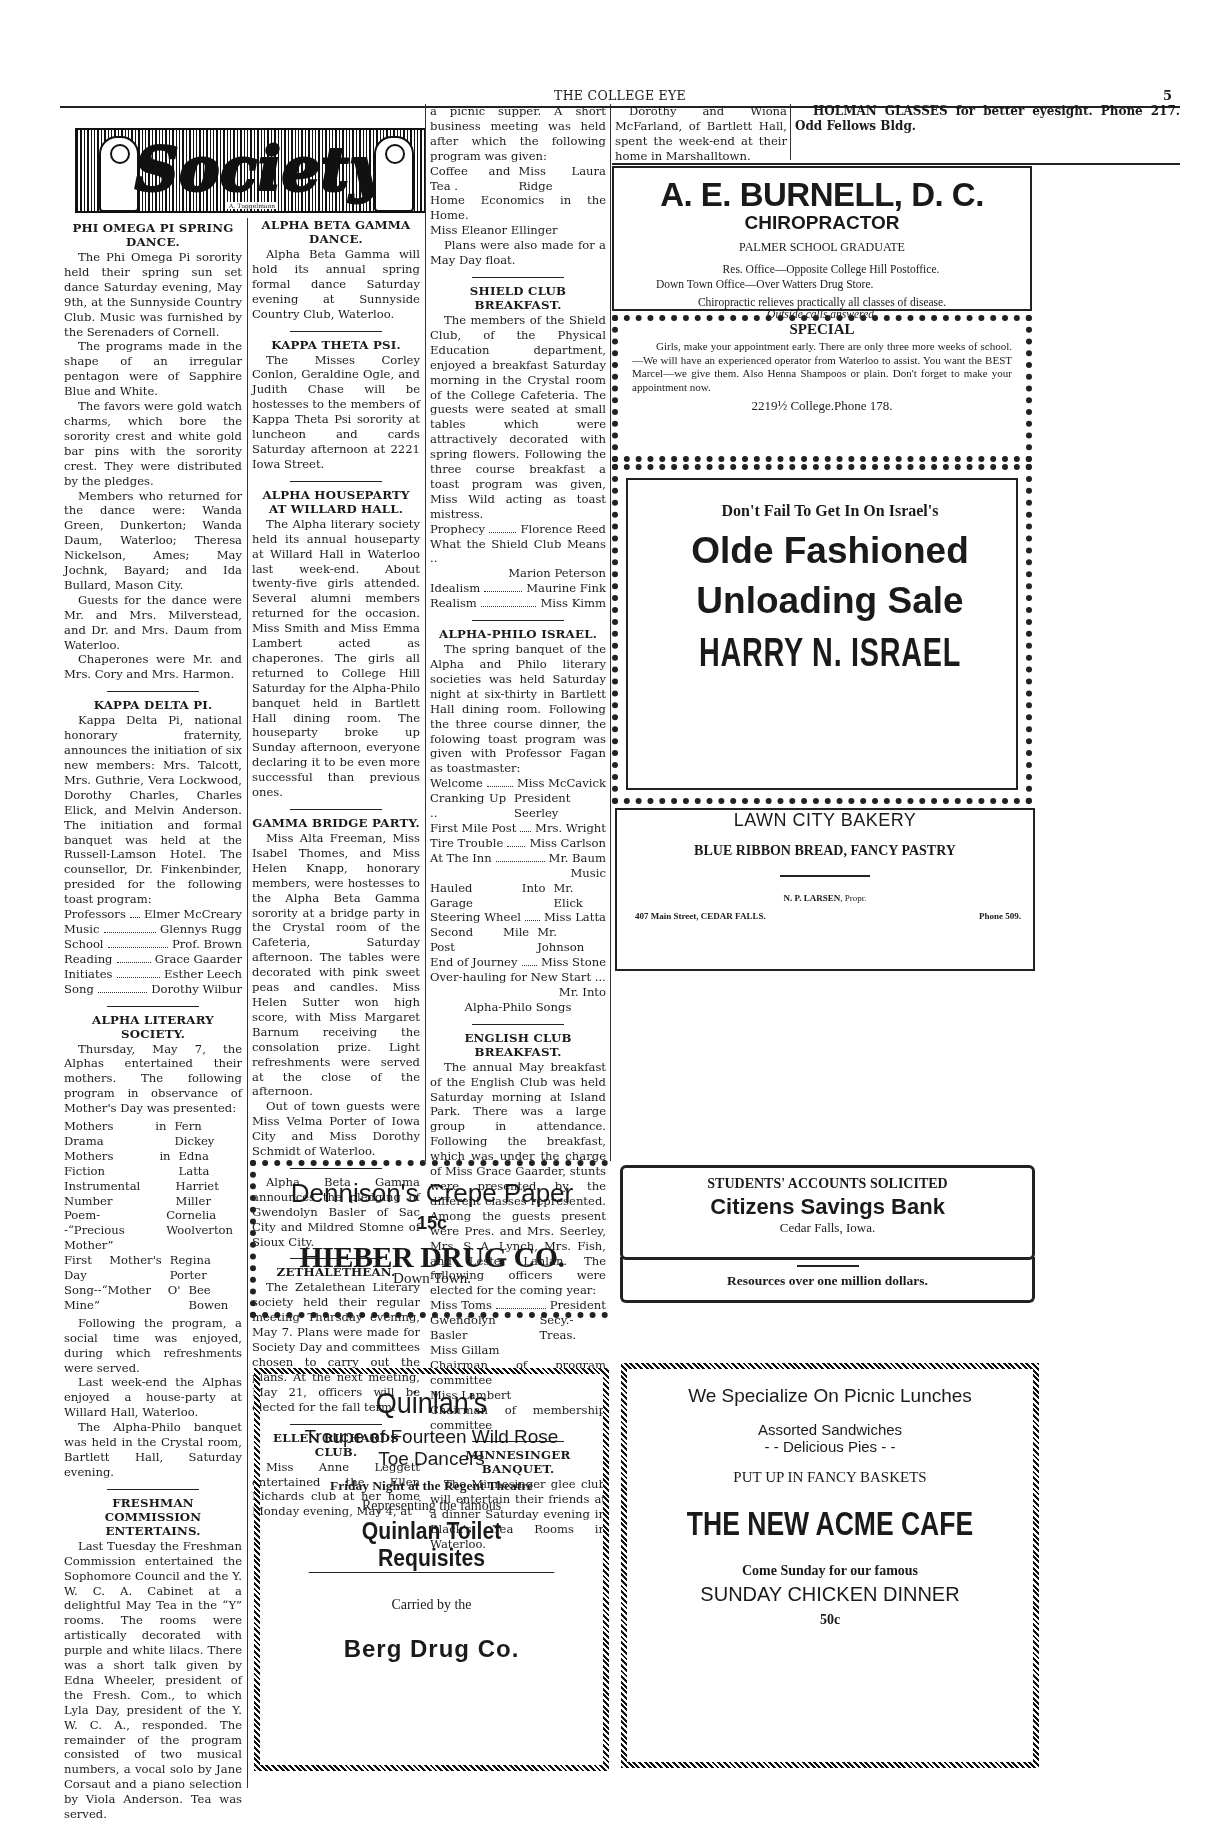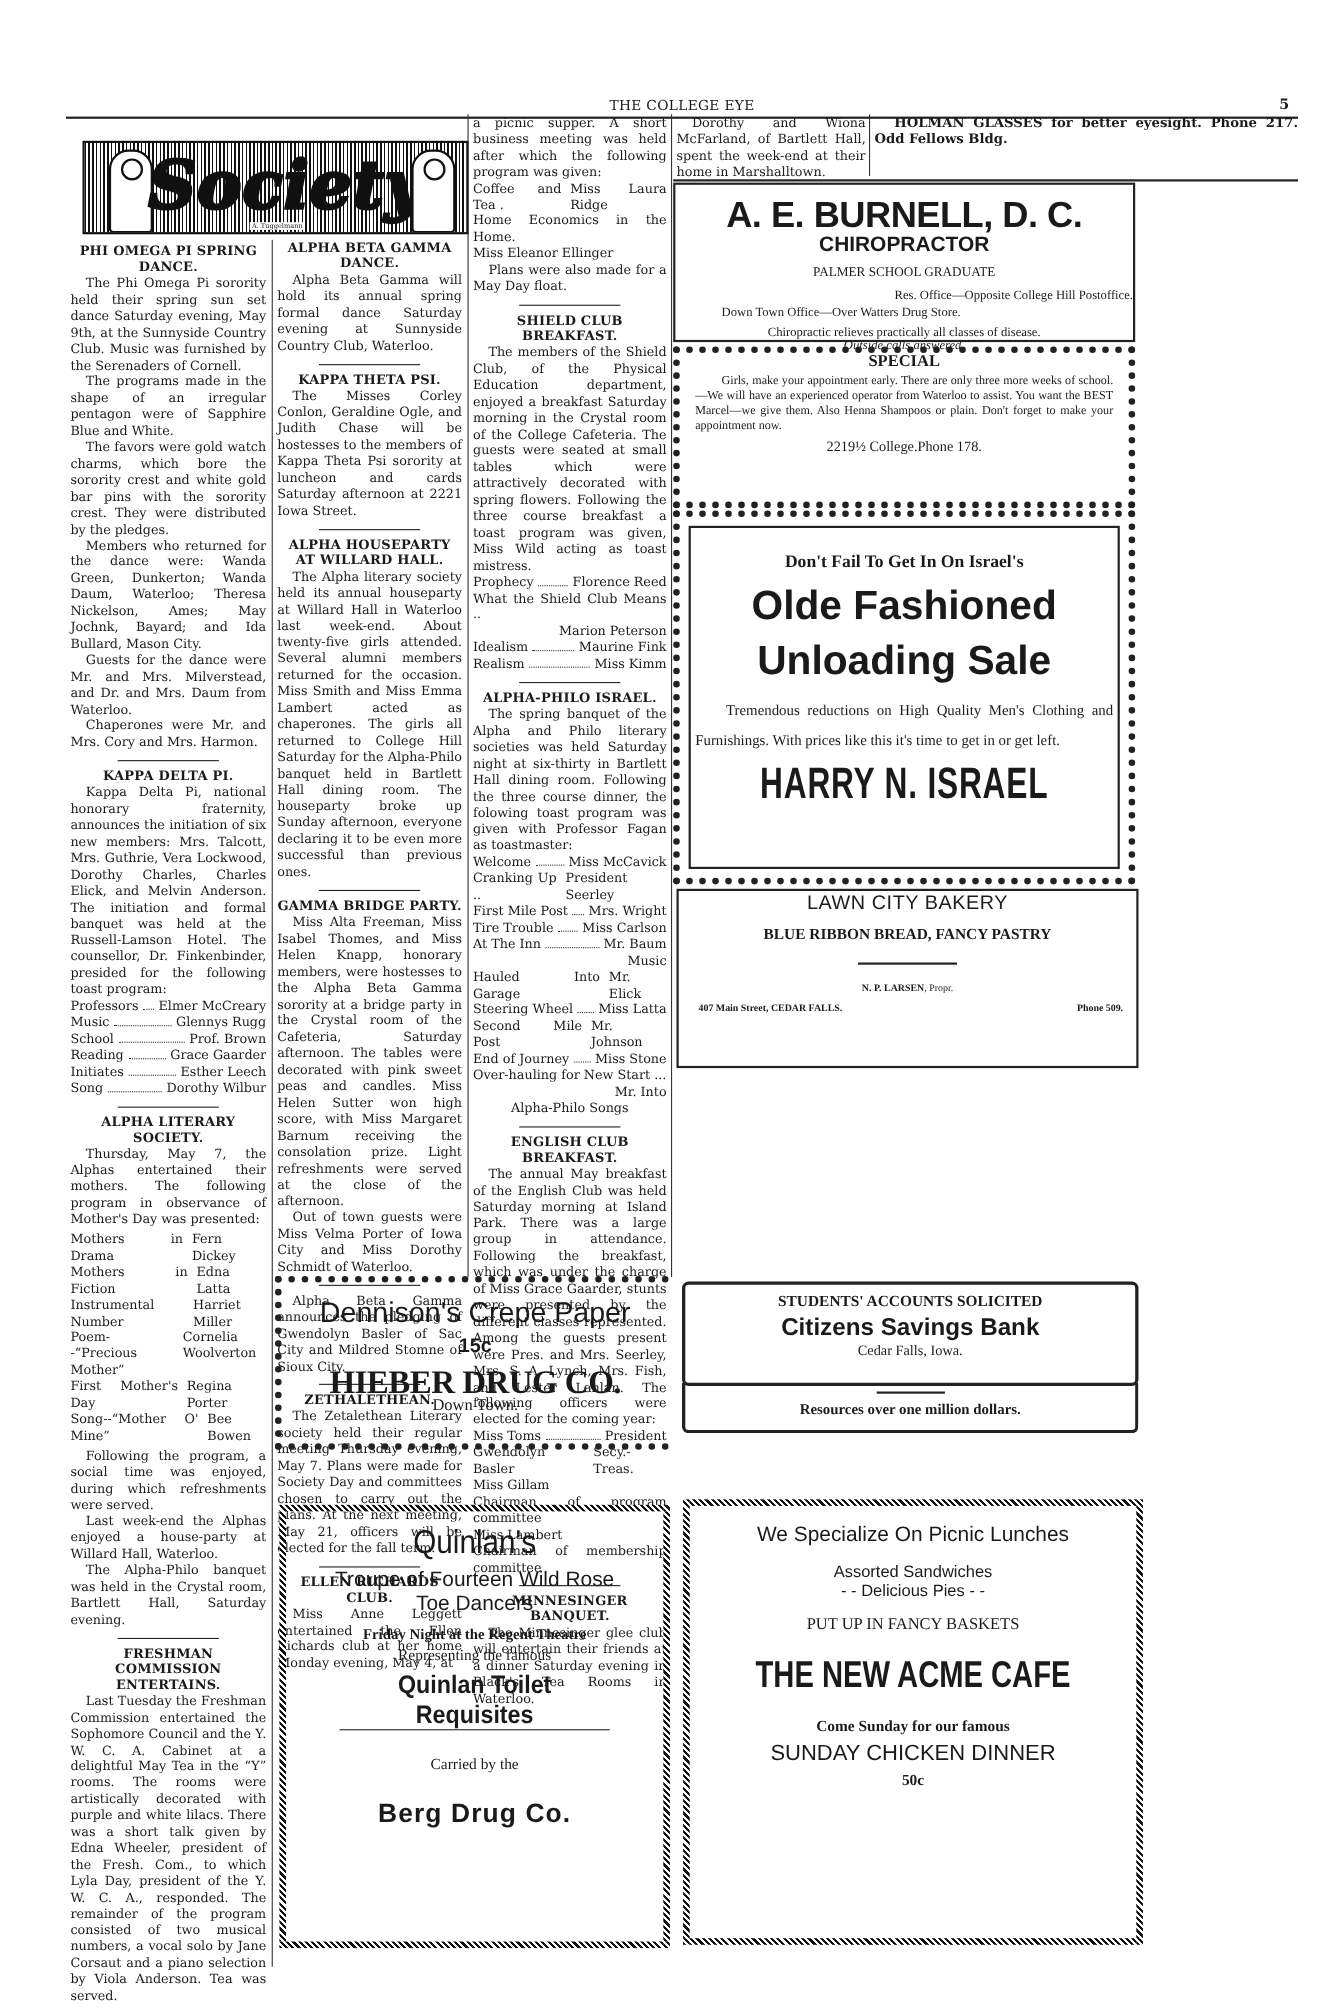--- a/index.html
+++ b/index.html
@@ -325,41 +325,40 @@
 </div>
 <div class="col" style="left:795px;top:104px;width:385px;font-weight:bold;font-size:12px;">
   <p style="text-indent:18px"><span>HOLMAN GLASSES</span><span> for better eyesight. Phone 217. Odd Fellows Bldg.</span></p>
 </div>
 <div class="abs" style="left:612px;top:163px;width:568px;border-top:2px solid #222"></div>
 
 <div class="box ser" style="left:612px;top:166px;width:420px;height:145px;">
   <div class="sans" style="font-size:33px;font-weight:bold;margin-top:8px;letter-spacing:-.5px">A. E. BURNELL, D. C.</div>
   <div class="sans" style="font-size:19px;font-weight:bold;margin-top:-2px">CHIROPRACTOR</div>
   <div style="font-size:12px;margin-top:6px">PALMER SCHOOL GRADUATE</div>
-  <div style="font-size:11.5px;text-align:right;padding-left:18px;margin-top:8px">Res. Office—Opposite College Hill Postoffice.</div>
+  <div style="font-size:11.5px;text-align:center;padding-left:18px;margin-top:8px">Res. Office—Opposite College Hill Postoffice.</div>
   <div style="font-size:11.5px;text-align:left;padding-left:42px;margin-top:3px">Down Town Office—Over Watters Drug Store.</div>
   <div style="font-size:11.5px;margin-top:6px">Chiropractic relieves practically all classes of disease.</div>
   <div style="font-size:11.5px;font-style:italic">Outside calls answered.</div>
 </div>
 
 <div class="ornate ser" style="left:612px;top:315px;width:420px;height:147px;">
   <div class="center" style="font-size:15px;font-weight:bold">SPECIAL</div>
   <div style="font-size:11px;line-height:13.5px;padding:2px 14px 0 14px;text-align:justify;text-indent:24px">Girls, make your appointment early. There are only three more weeks of school.—We will have an experienced operator from Waterloo to assist. You want the BEST Marcel—we give them. Also Henna Shampoos or plain. Don't forget to make your appointment now.</div>
   <div style="display:flex;justify-content:center;font-size:13px;padding:4px 14px 0 14px">
     <span>2219½ College.</span>
     <span>Phone 178.</span>
   </div>
 </div>
 
 <div class="ornate ser" style="left:612px;top:464px;width:420px;height:340px;">
-  <div class="box" style="left:8px;top:8px;right:8px;bottom:8px;">
+  <div class="box" style="left:8px;top:8px;right:8px;bottom:8px;padding-left:16px;">
     <div style="font-size:16px;font-weight:bold;margin-top:22px">Don't Fail To Get In On Israel's</div>
     <div class="sans" style="font-size:37px;font-weight:bold;line-height:50px;margin-top:6px">Olde Fashioned</div>
     <div class="sans" style="font-size:37px;font-weight:bold;line-height:50px">Unloading Sale</div>
-    <div style="font-size:13.5px;line-height:27px;text-align:justify;text-indent:28px;padding:6px 4px 0 4px">Tremendous reductions on High Quality Men's Clothing and Furnishings. With prices like this it's time to get in or get left.</div>
     <div class="sans" style="font-size:40px;font-weight:bold;transform:scaleX(.72);letter-spacing:1px;margin-top:4px">HARRY N. ISRAEL</div>
   </div>
 </div>
 
 <div class="box ser" style="left:615px;top:808px;width:420px;height:163px;">
   <div class="sans" style="font-size:18px;letter-spacing:.5px">LAWN CITY BAKERY</div>
   <div style="font-size:14px;font-weight:bold;margin-top:12px">BLUE RIBBON BREAD, FANCY PASTRY</div>
   <div class="hr-s" style="margin:16px auto"></div>
   <div style="font-size:9px"><b>N. P. LARSEN</b><span>, Propr.</span></div>
   <div style="display:flex;justify-content:space-between;font-size:9px;font-weight:bold;padding:8px 12px 0 18px">

